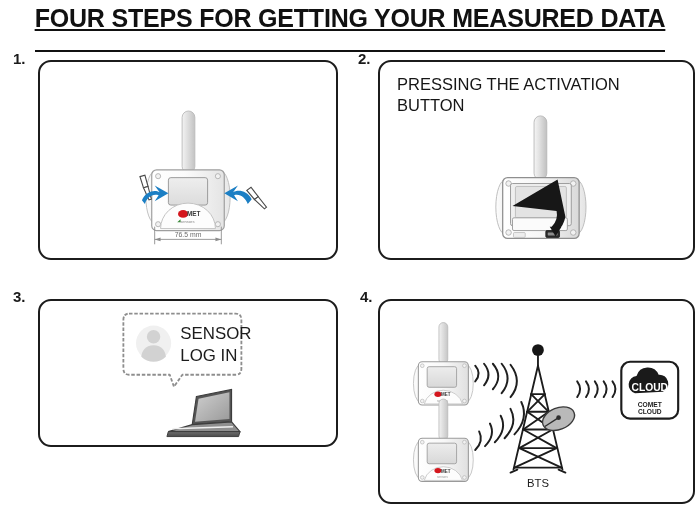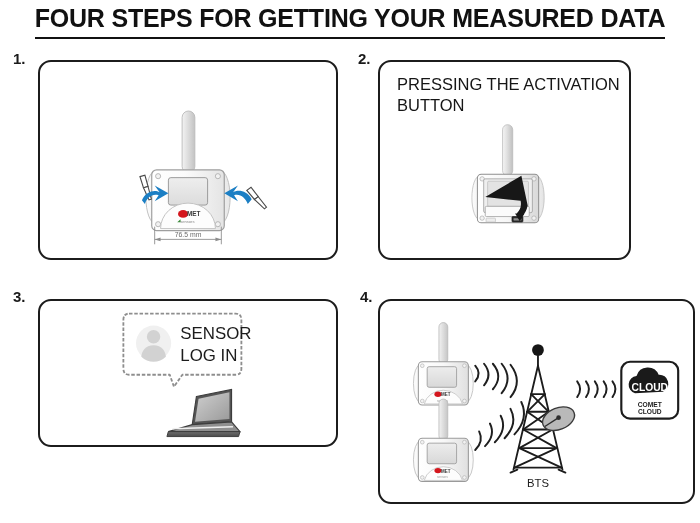--- a/index.html
+++ b/index.html
@@ -24,21 +24,22 @@
     width: 700px;
     text-align: center;
     font-size: 25px;
     font-weight: 700;
     letter-spacing: -0.2px;
     color: #111111;
   }
   #page-title .tx {
     display: inline-block;
     border-bottom: 2.5px solid #111111;
-    padding-bottom: 4px;
+    padding-bottom: 17px;
+    text-decoration: underline;
   }
 
   
   .step {
     position: absolute;
   }
   .step-num {
     position: absolute;
     font-size: 15px;
     font-weight: 700;
@@ -68,21 +69,21 @@
   #step-2 { left: 350px; top: 45px; width: 350px; height: 230px; }
   #step-3 { left: 0;   top: 282px; width: 350px; height: 241px; }
   #step-4 { left: 350px; top: 282px; width: 350px; height: 241px; }
 
   #step-1 .step-num { left: 13px;  top: 5px; }
   #step-2 .step-num { left: 8px;   top: 5px; }
   #step-3 .step-num { left: 13px;  top: 6px; }
   #step-4 .step-num { left: 10px;  top: 6px; }
 
   #panel-1 { left: 38px;  top: 15px; width: 300px; height: 200px; }
-  #panel-2 { left: 28px;  top: 15px; width: 253px; height: 200px; }
+  #panel-2 { left: 28px;  top: 15px; width: 317px; height: 200px; }
   #panel-3 { left: 38px;  top: 17px; width: 300px; height: 148px; }
   #panel-4 { left: 28px;  top: 17px; width: 317px; height: 205px; }
 
   .art {
     position: absolute;
     left: 0; top: 0;
     width: 100%; height: 100%;
     pointer-events: none;
   }
 </style>

